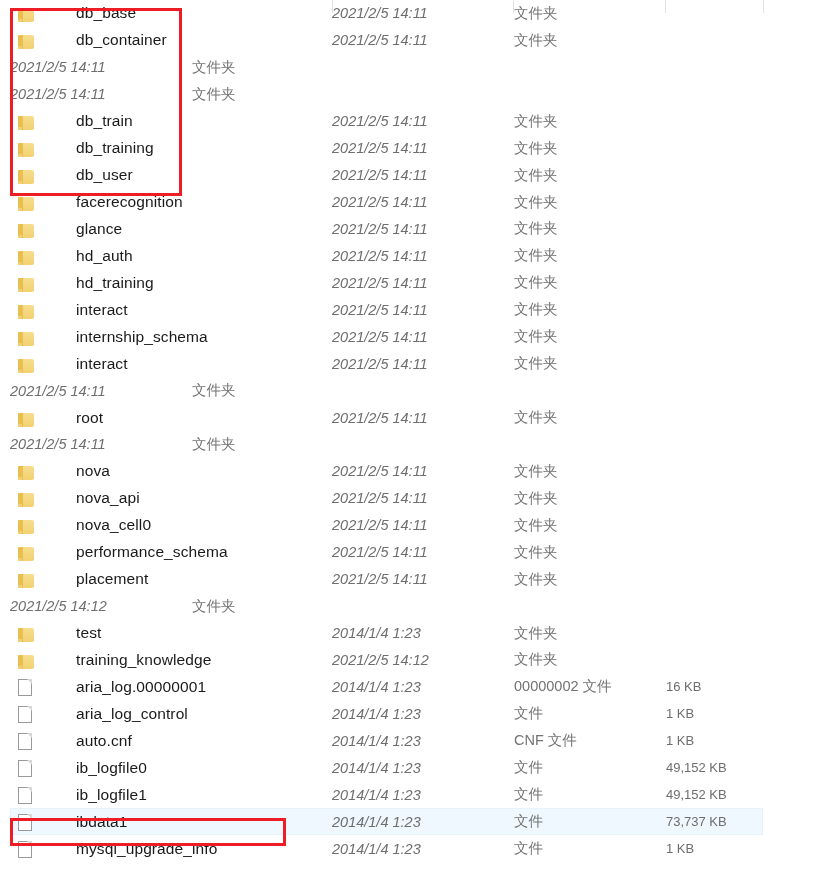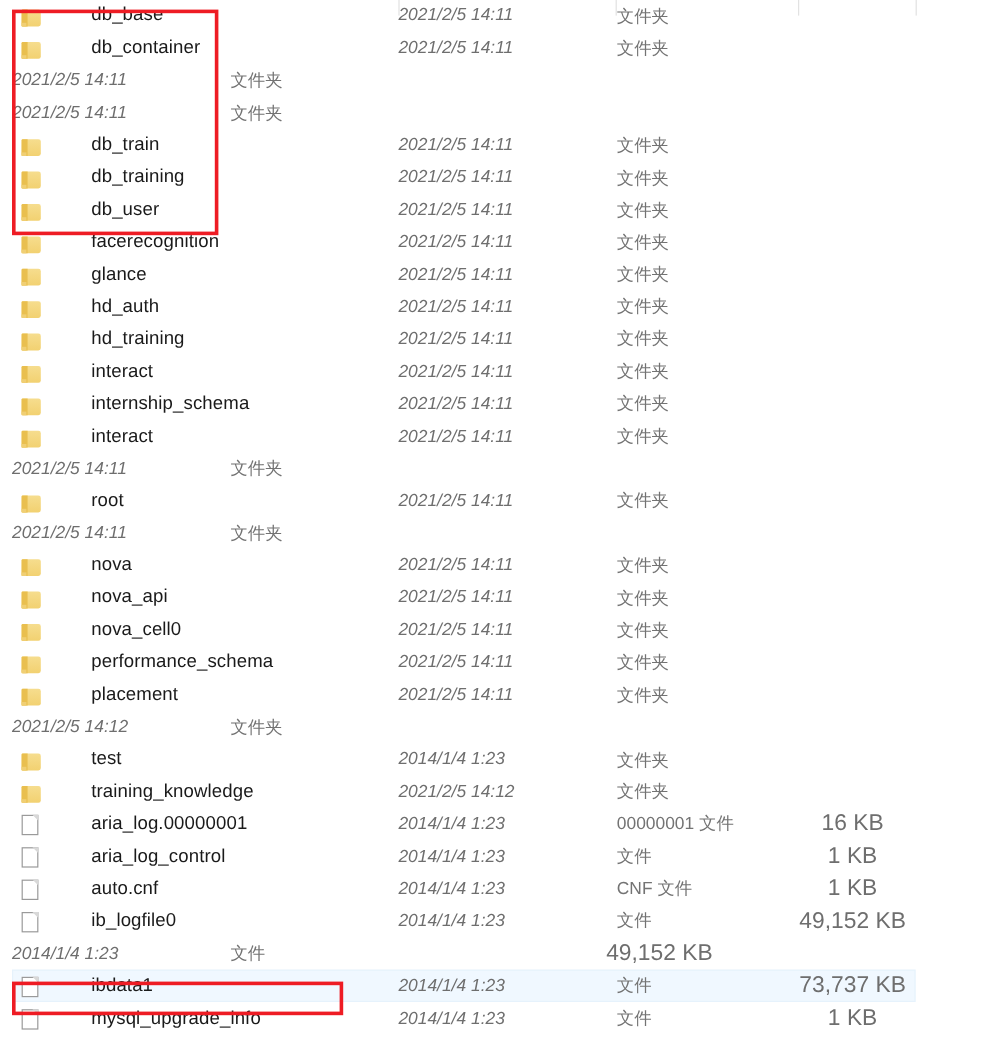--- a/index.html
+++ b/index.html
@@ -157,22 +157,22 @@
     flex: none;
     font-size: 14.5px;
     color: #737373;
     white-space: nowrap;
     position: relative;
     z-index: 2;
   }
 
   .cell-size {
     flex: 1 1 auto;
-    text-align: center;
-    font-size: 19px;
+    text-align: left;
+    font-size: 13px;
     color: #6e6e6e;
     white-space: nowrap;
     position: relative;
     z-index: 2;
     padding-right: 8px;
   }
 
   .annot-rect {
     position: absolute;
     border: 3px solid #ee1c24;
@@ -522,21 +522,21 @@
         <div class="cell-name">
           <span class="icon-wrap">
             <span class="file-icon">
               <span class="page"></span>
               <span class="fold"></span>
             </span>
           </span>
           <span class="name-text">aria_log.00000001</span>
         </div>
         <div class="cell-date">2014/1/4 1:23</div>
-        <div class="cell-type">00000001 文件</div>
+        <div class="cell-type">00000002 文件</div>
         <div class="cell-size">16 KB</div>
       </div>
       <div class="row">
         <div class="cell-name">
           <span class="icon-wrap">
             <span class="file-icon">
               <span class="page"></span>
               <span class="fold"></span>
             </span>
           </span>
@@ -568,20 +568,29 @@
               <span class="fold"></span>
             </span>
           </span>
           <span class="name-text">ib_logfile0</span>
         </div>
         <div class="cell-date">2014/1/4 1:23</div>
         <div class="cell-type">文件</div>
         <div class="cell-size">49,152 KB</div>
       </div>
       <div class="row">
+        <div class="cell-name">
+          <span class="icon-wrap">
+            <span class="file-icon">
+              <span class="page"></span>
+              <span class="fold"></span>
+            </span>
+          </span>
+          <span class="name-text">ib_logfile1</span>
+        </div>
         <div class="cell-date">2014/1/4 1:23</div>
         <div class="cell-type">文件</div>
         <div class="cell-size">49,152 KB</div>
       </div>
       <div class="row selected">
         <div class="row-bg"></div>
         <div class="cell-name">
           <span class="icon-wrap">
             <span class="file-icon">
               <span class="page"></span>

